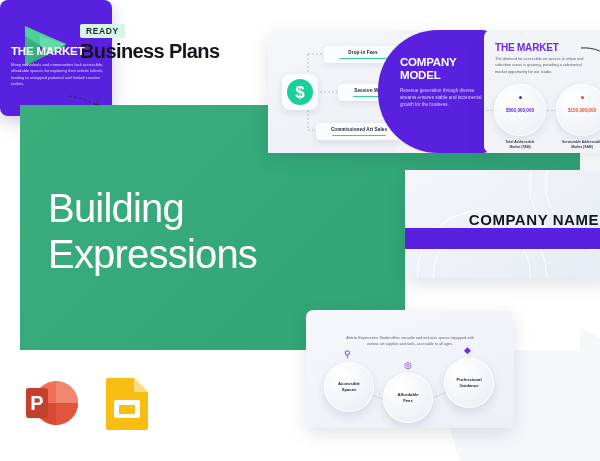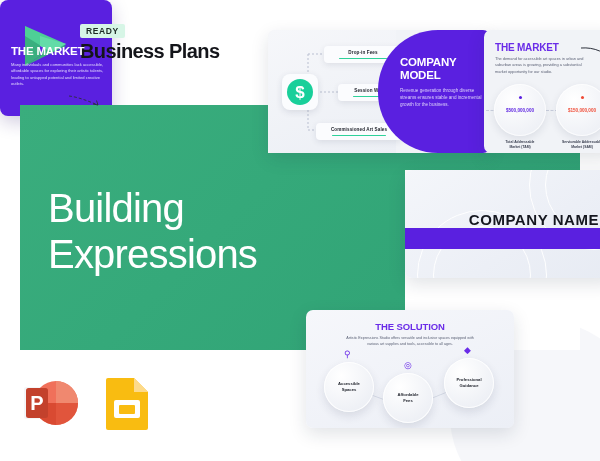--- a/index.html
+++ b/index.html
@@ -270,21 +270,20 @@
   <div class="card" id="card-investor">
     <div class="iv-ring" style="right:-28px;top:-34px;width:96px;height:96px;"></div>
     <div class="iv-ring" style="right:-44px;top:-50px;width:128px;height:128px;"></div>
     <div class="iv-ring" style="left:28px;bottom:-46px;width:96px;height:96px;"></div>
     <div class="iv-ring" style="left:12px;bottom:-62px;width:128px;height:128px;"></div>
     <div class="iv-company">COMPANY NAME</div>
     <div class="iv-band"></div>
   </div>
 
   <div class="card" id="card-solution">
-    <div class="sol-h">THE SOLUTION</div>
     <div class="sol-p">Artistic Expressions Studio offers versatile and inclusive spaces equipped with various art supplies and tools, accessible to all ages.</div>
 
     <div class="sol-link" style="left:60px;top:88px;width:30px;transform:rotate(20deg);"></div>
     <div class="sol-link" style="left:120px;top:84px;width:30px;transform:rotate(-22deg);"></div>
 
     <div class="sol-ic" style="left:38px;top:40px;">⚲</div>
     <div class="sol-ic" style="left:98px;top:51px;">◎</div>
     <div class="sol-ic" style="left:158px;top:36px;">◆</div>
 
     <div class="sol-circ" id="sol-1">

